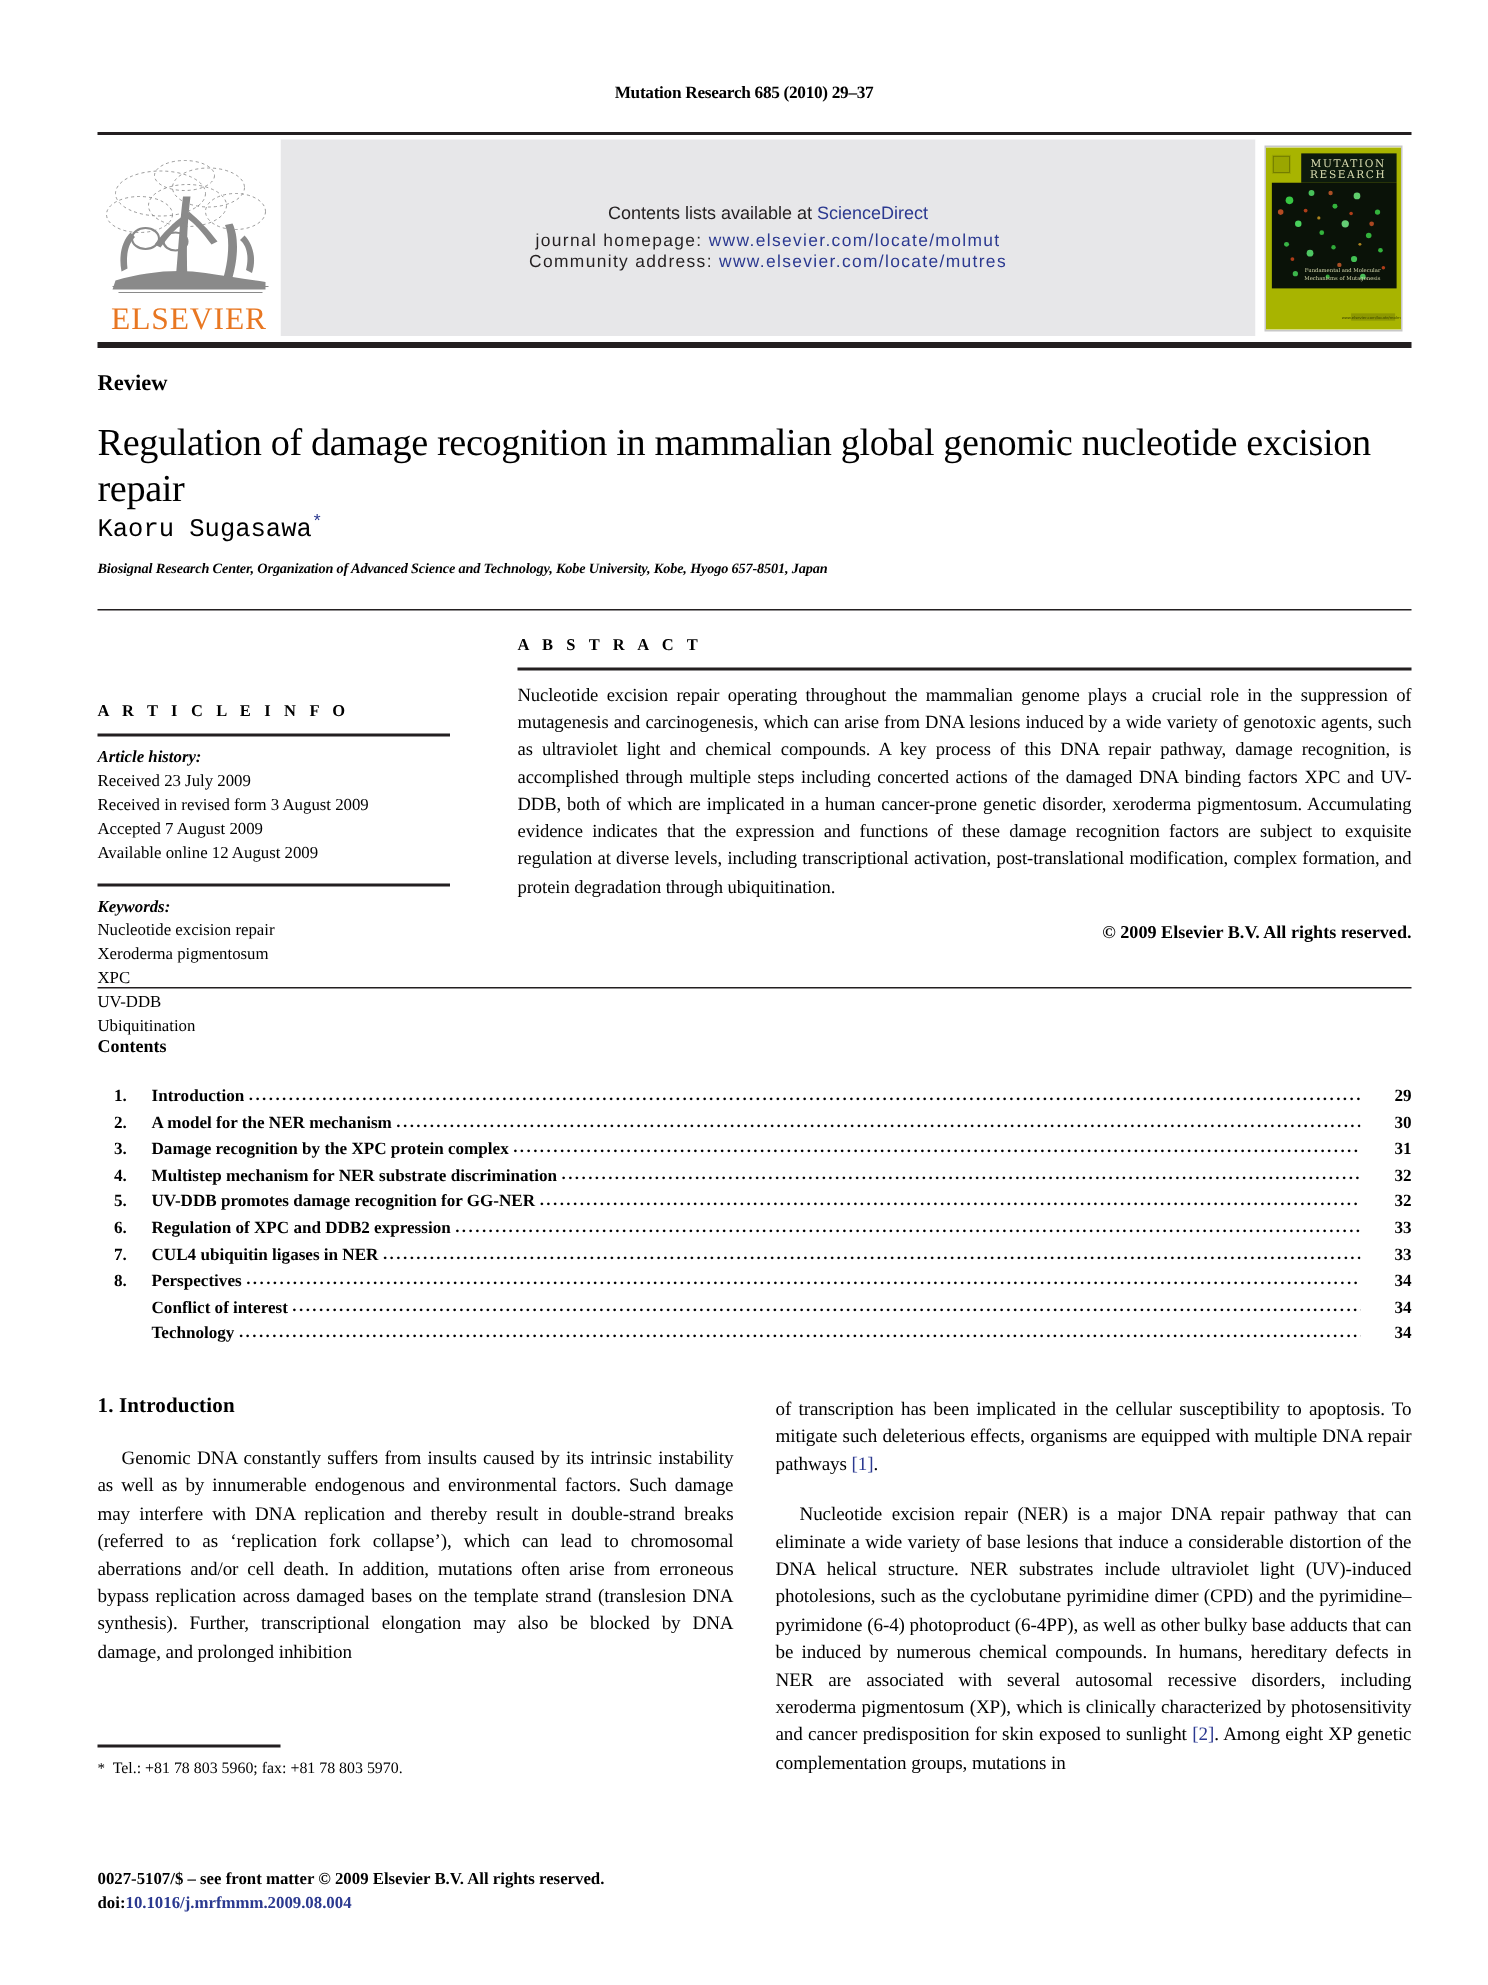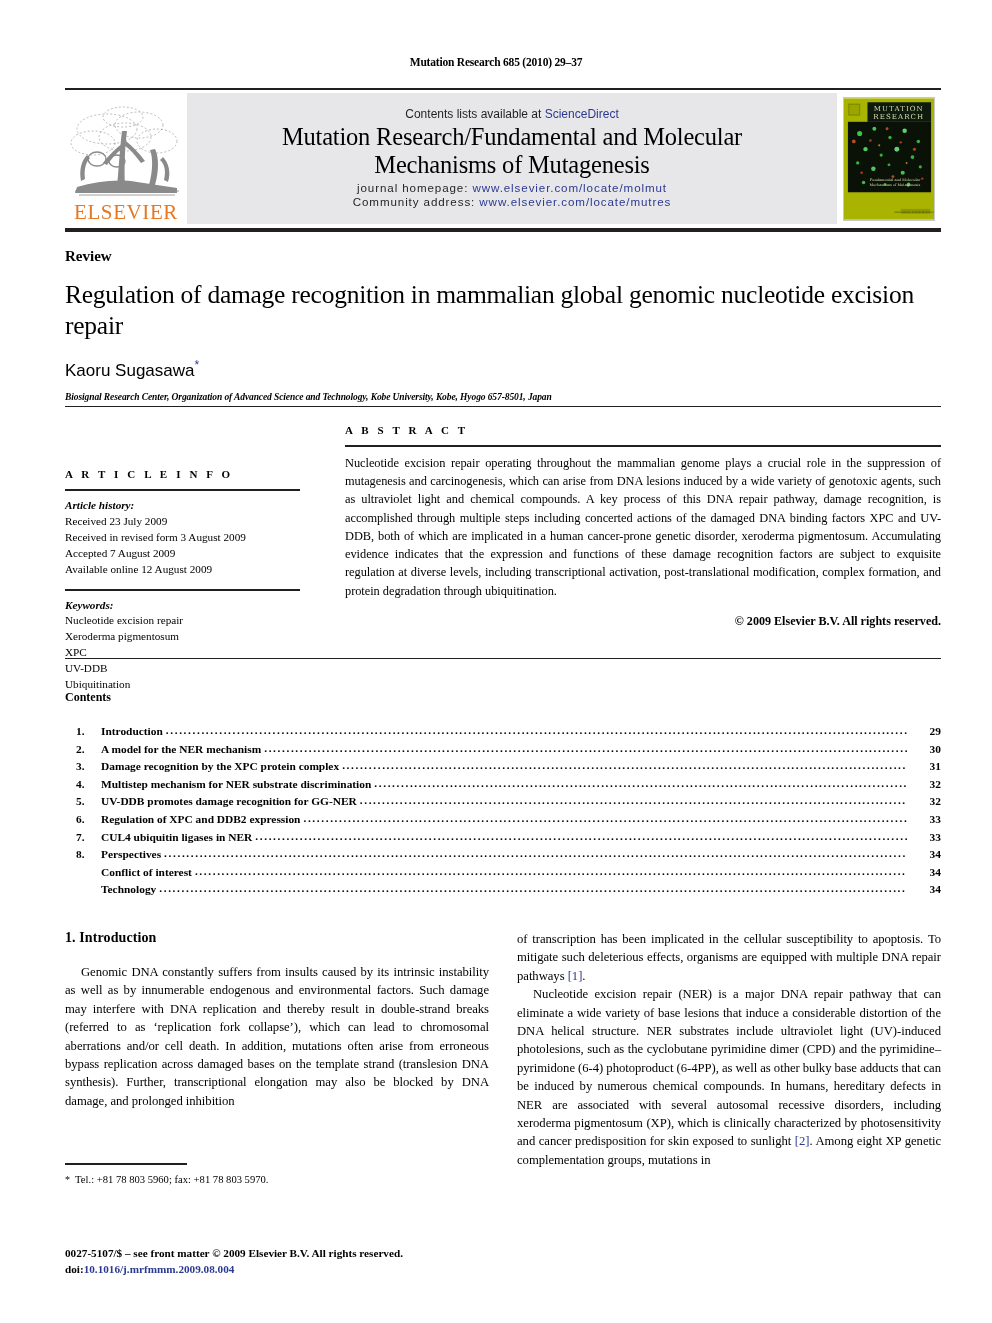--- a/index.html
+++ b/index.html
@@ -146,23 +146,22 @@
     font-size: 15px;
   }
   .article-title {
     font-family: "Liberation Serif", serif;
     font-size: 25.5px;
     line-height: 1.22;
     margin-top: 14px;
     letter-spacing: -0.25px;
   }
   .authors {
-    font-family: Liberation Sans, sans-serif;
+    font-family: Liberation Mono, monospace;
     font-size: 17px;
-    margin-top: 17px;
   }
   .star { color: #2b3990; font-size: 12px; vertical-align: super; }
   .affiliation {
     font-family: "Liberation Serif", serif;
     font-style: italic;
     font-weight: bold;
     font-size: 9.5px;
     margin-top: 11px;
     letter-spacing: -0.1px;
   }
@@ -250,21 +249,21 @@
     letter-spacing: 0.1px;
   }
   .body-p {
     font-family: "Liberation Serif", serif;
     font-size: 12.7px;
     line-height: 1.45;
     text-align: justify;
     letter-spacing: -0.05px;
   }
   .body-p.first { margin-top: 17px; text-indent: 16px; }
-  .body-p.ind { text-indent: 16px; margin-top: 0; font-family: Liberation Serif, serif; }
+  .body-p.ind { text-indent: 16px; margin-top: 15px; font-family: Liberation Serif, serif; }
   .ref-link { color: #2b3990; }
 
   
   .footnote-rule {
     position: absolute; left: 65px; top: 1163px; width: 122px;
     height: 2px; background: #231f20;
   }
   .footnote {
     position: absolute; left: 65px; top: 1172px; width: 424px;
     font-family: "Liberation Serif", serif;
@@ -321,24 +320,20 @@
             <path d="M8 88 H112"></path>
             <path d="M12 92 H108"></path>
           </g>
         </svg>
         <div class="elsevier-word">ELSEVIER</div>
       </div>
 
       <div class="journal-band">
         <div class="contents-line">
           <span>Contents lists available at </span><span class="sd-link">ScienceDirect</span>
-        </div>
-        <div class="journal-title">
-          <div>Mutation Research/Fundamental and Molecular</div>
-          <div>Mechanisms of Mutagenesis</div>
         </div>
         <div class="homepage-line">
           <span>journal homepage:</span>
           <span class="url">www.elsevier.com/locate/molmut</span>
         </div>
         <div class="community-line">
           <span>Community address:</span>
           <span class="url">www.elsevier.com/locate/mutres</span>
         </div>
       </div>

